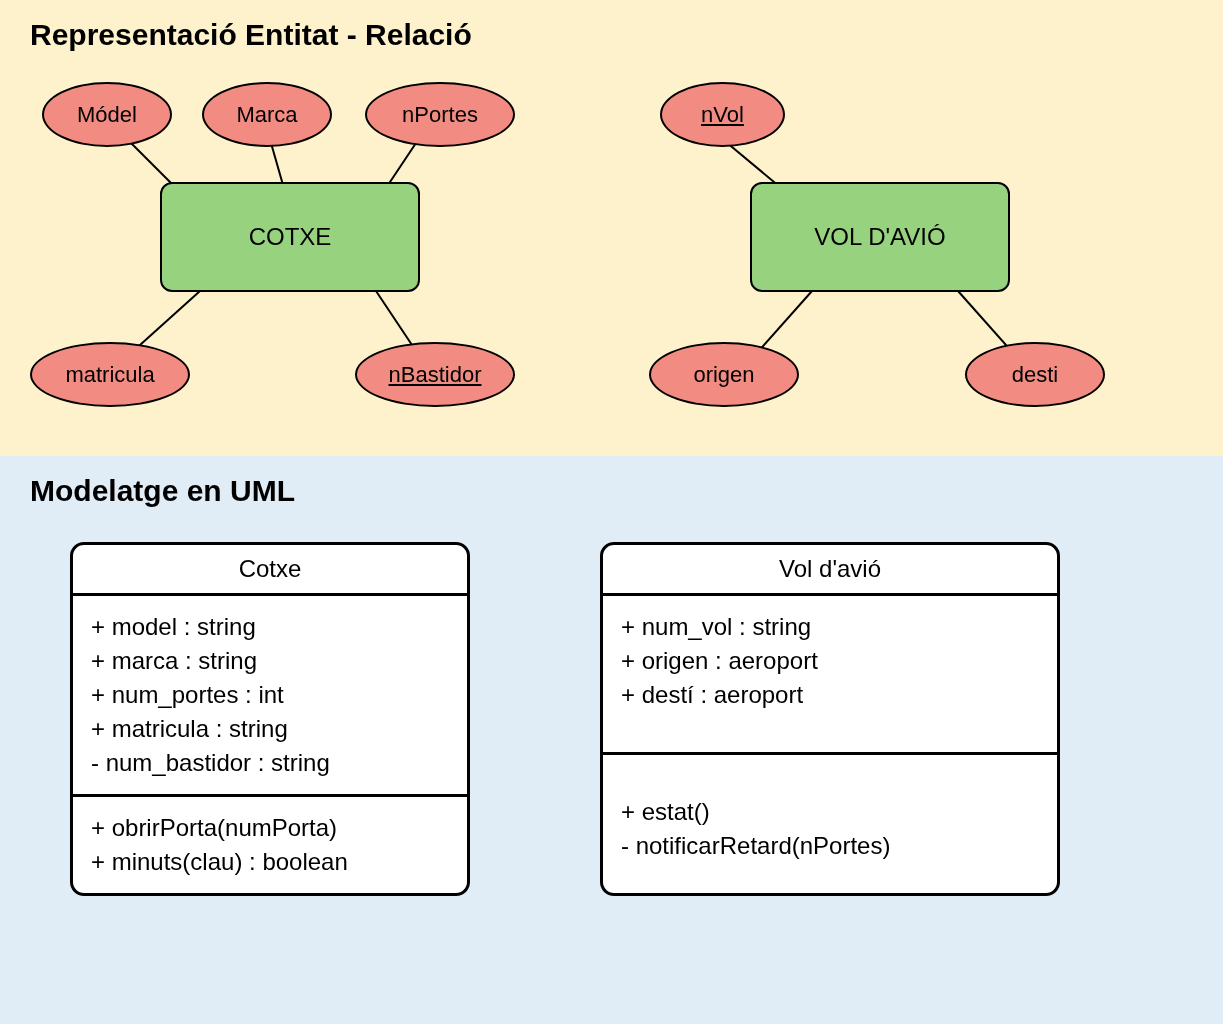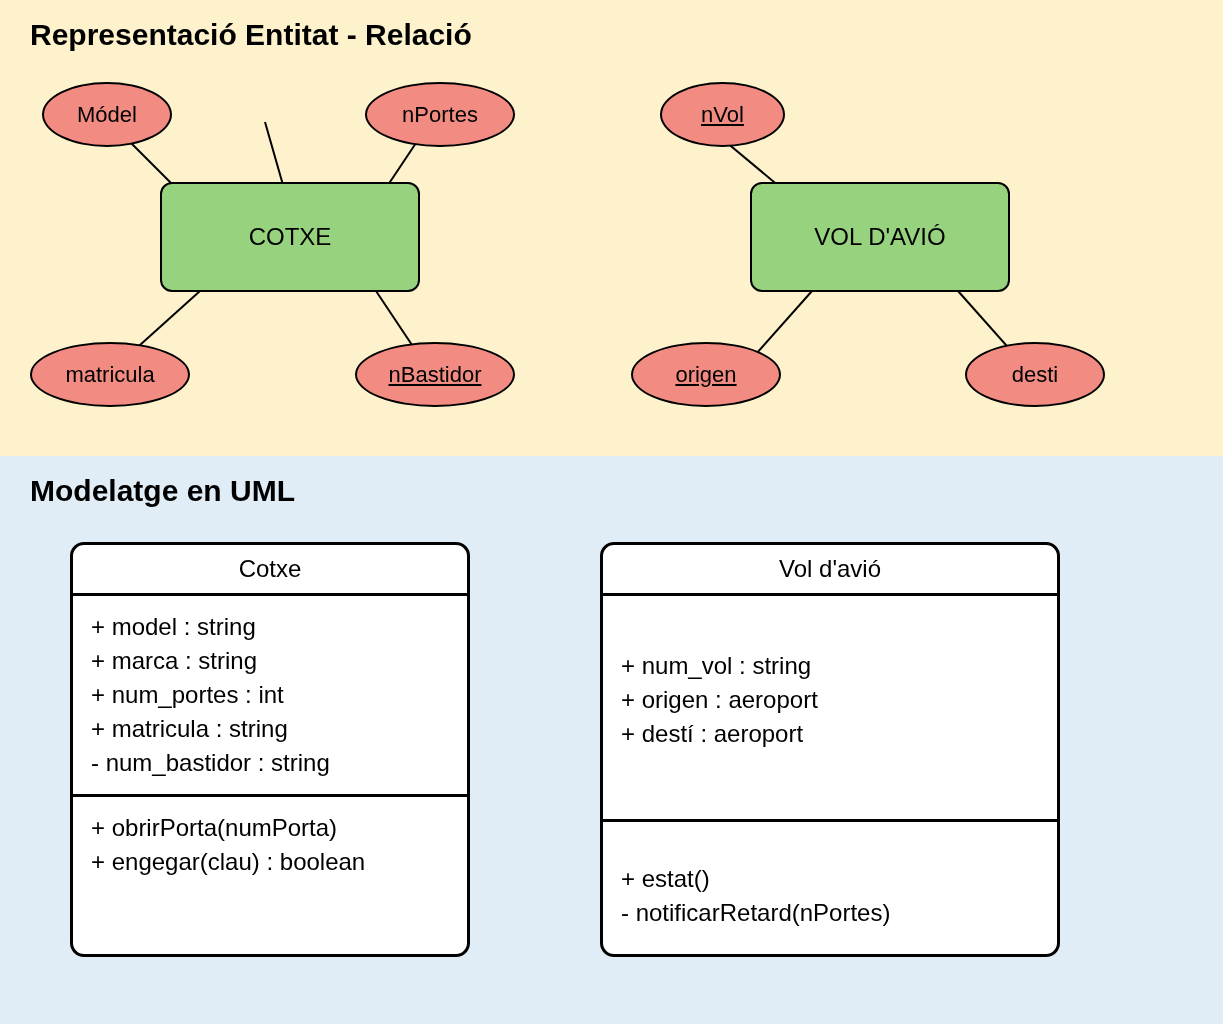--- a/index.html
+++ b/index.html
@@ -62,37 +62,40 @@
       <line x1="710" y1="310" x2="790" y2="220" stroke="#000" stroke-width="2"></line>
       <line x1="1000" y1="310" x2="920" y2="220" stroke="#000" stroke-width="2"></line>
     </svg>
 
     <div class="entity-box" style="left:130px; top:120px; width:260px; height:110px;">
       <span>COTXE</span>
     </div>
     <div class="attr-ellipse" style="left:12px; top:20px; width:130px; height:65px;">
       <span>Módel</span>
     </div>
+    <div class="attr-ellipse" style="left:172px; top:20px; width:130px; height:65px;">
+      <span>Marca</span>
+    </div>
     <div class="attr-ellipse" style="left:0px; top:280px; width:160px; height:65px;">
       <span>matricula</span>
     </div>
     <div class="attr-ellipse" style="left:335px; top:20px; width:150px; height:65px;">
       <span>nPortes</span>
     </div>
     <div class="attr-ellipse" style="left:325px; top:280px; width:160px; height:65px;">
       <span class="underline">nBastidor</span>
     </div>
 
     <div class="entity-box" style="left:720px; top:120px; width:260px; height:110px;">
       <span>VOL D'AVIÓ</span>
     </div>
     <div class="attr-ellipse" style="left:630px; top:20px; width:125px; height:65px;">
       <span class="underline">nVol</span>
     </div>
-    <div class="attr-ellipse" style="left:601px; top:280px; width:150px; height:65px;text-decoration:underline;">
+    <div class="attr-ellipse" style="left:619px; top:280px; width:150px; height:65px;">
       <span>origen</span>
     </div>
     <div class="attr-ellipse" style="left:935px; top:280px; width:140px; height:65px;align-items:center;">
       <span>desti</span>
     </div>
   </div>
 </div>
 
 <div class="section uml-section">
   <div class="title">Modelatge en UML</div>
@@ -102,27 +105,27 @@
       <div class="uml-head">Cotxe</div>
       <div class="uml-attrs">
         <div class="uml-row">+ model : string</div>
         <div class="uml-row">+ marca : string</div>
         <div class="uml-row">+ num_portes : int</div>
         <div class="uml-row">+ matricula : string</div>
         <div class="uml-row">- num_bastidor : string</div>
       </div>
       <div class="uml-ops">
         <div class="uml-row">+ obrirPorta(numPorta)</div>
-        <div class="uml-row">+ engegar(clau) : boolean</div>
+        <div class="uml-row">+ minuts(clau) : boolean</div>
       </div>
     </div>
 
     <div class="uml-box" style="width:460px;">
       <div class="uml-head">Vol d'avió</div>
-      <div class="uml-attrs" style="padding-bottom:68px;margin-top:39px;">
+      <div class="uml-attrs" style="padding-bottom:40px;">
         <div class="uml-row">+ num_vol : string</div>
         <div class="uml-row">+ origen : aeroport</div>
         <div class="uml-row">+ destí : aeroport</div>
       </div>
       <div class="uml-ops" style="padding-top:40px; padding-bottom:24px;">
         <div class="uml-row">+ estat()</div>
         <div class="uml-row">- notificarRetard(nPortes)</div>
       </div>
     </div>
 

